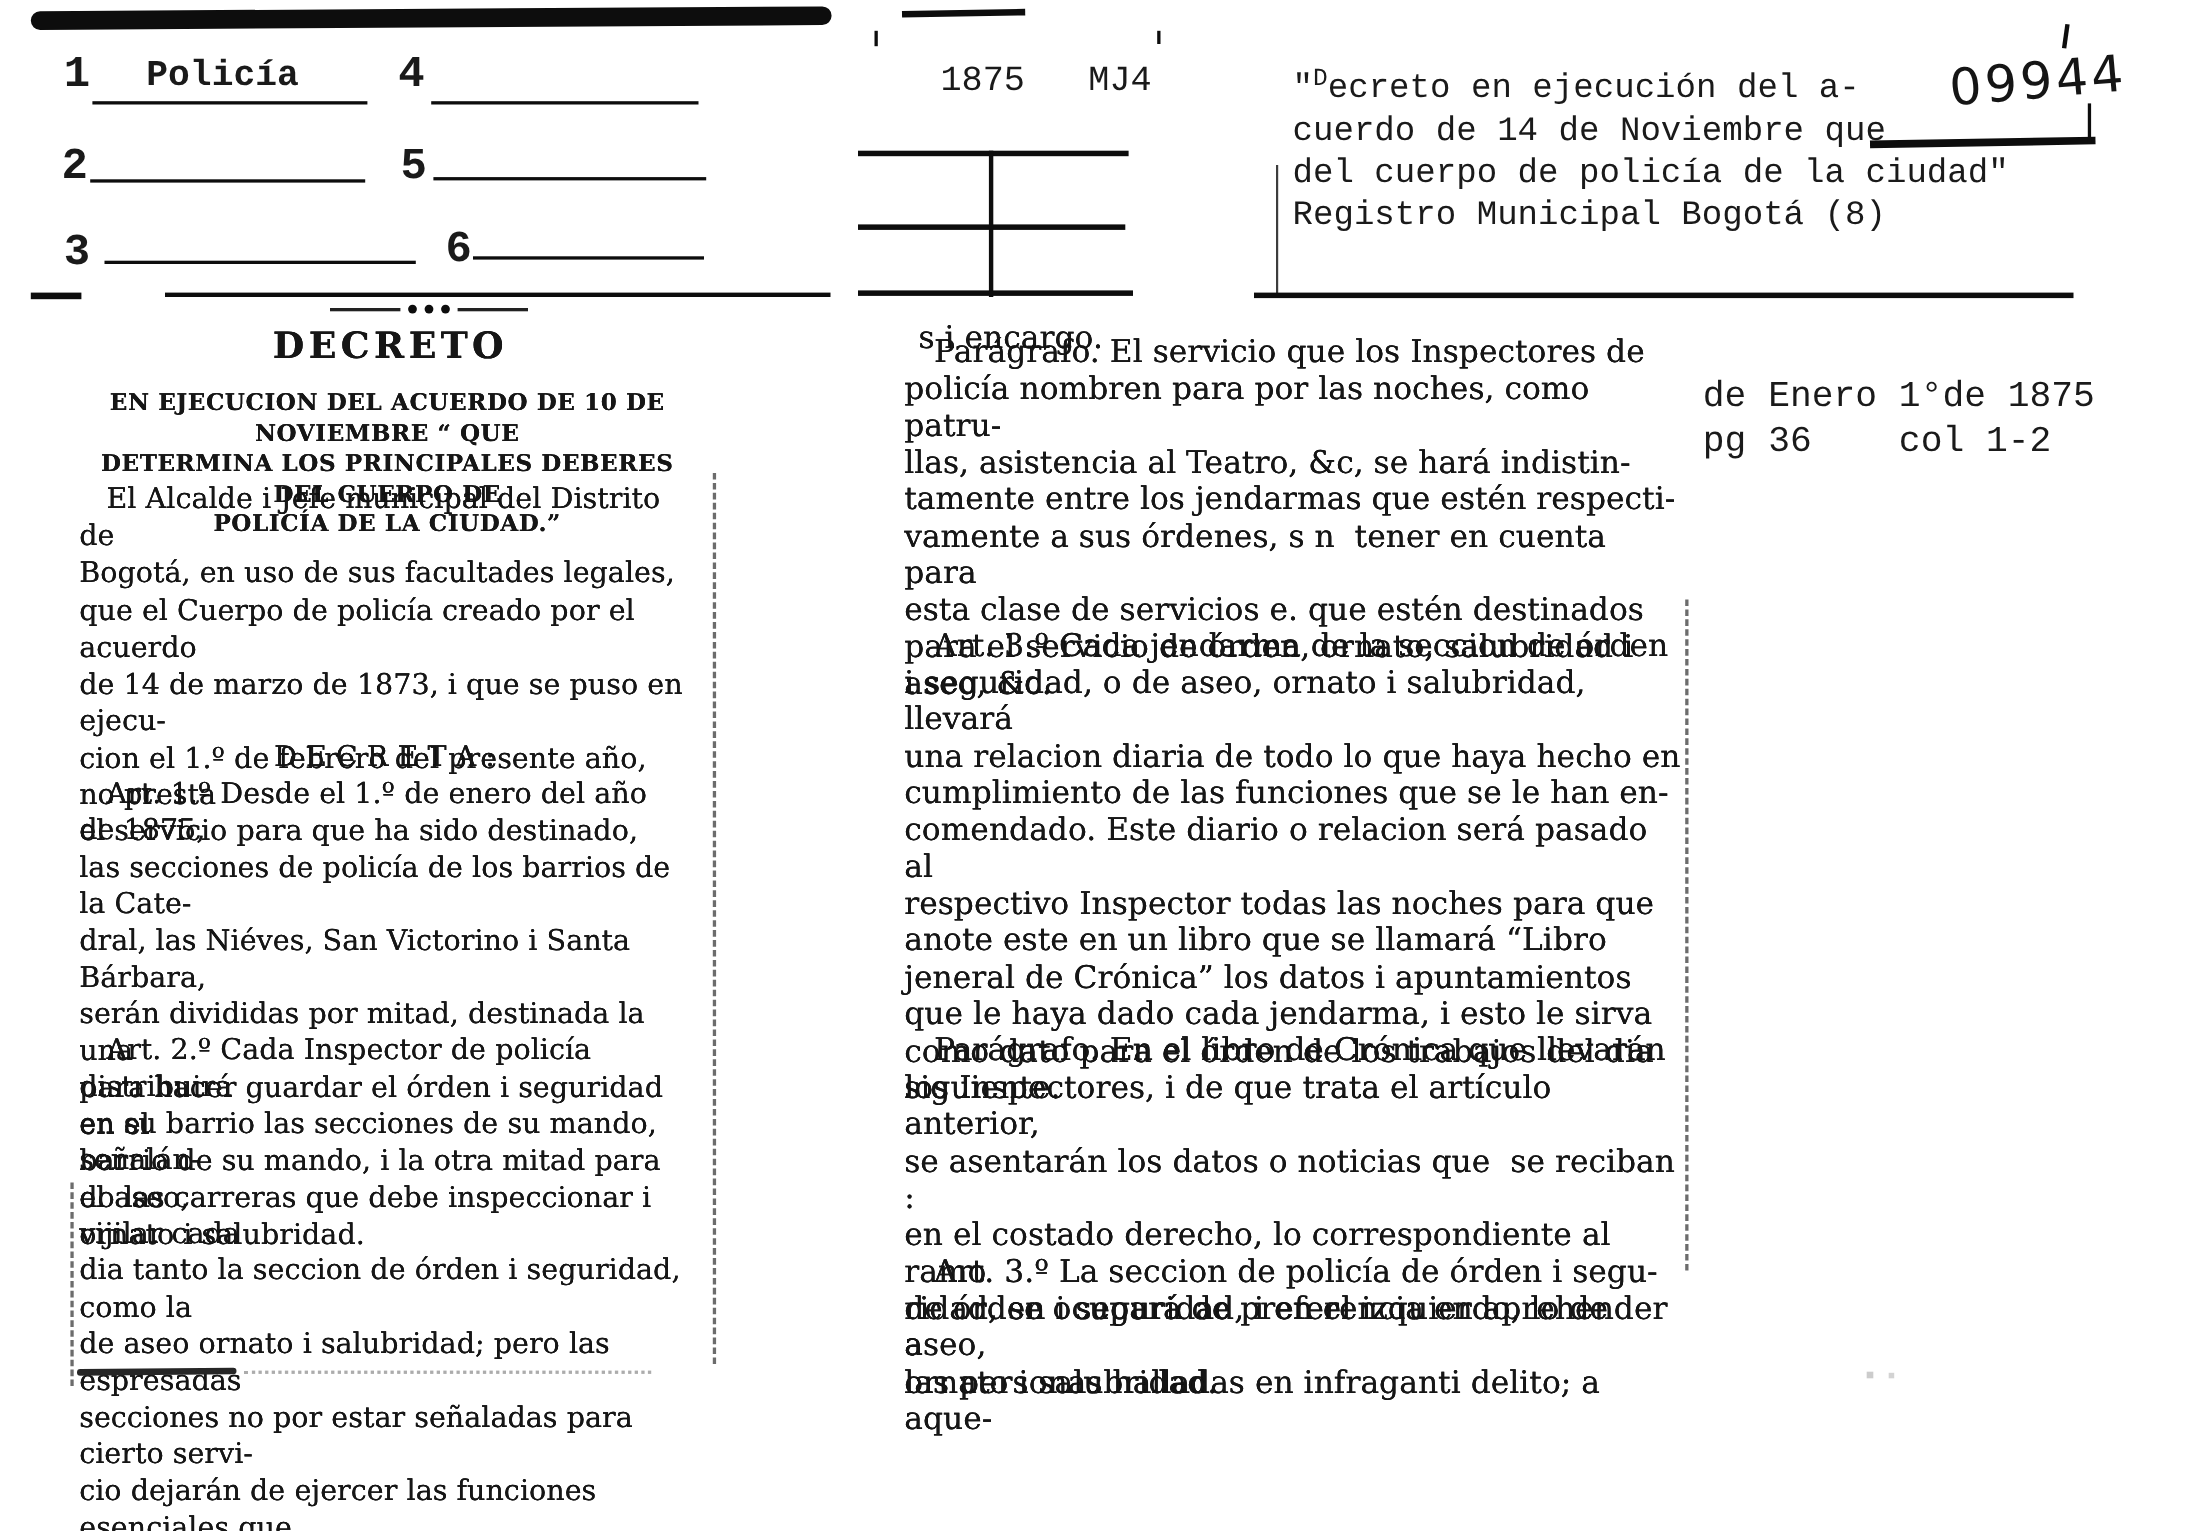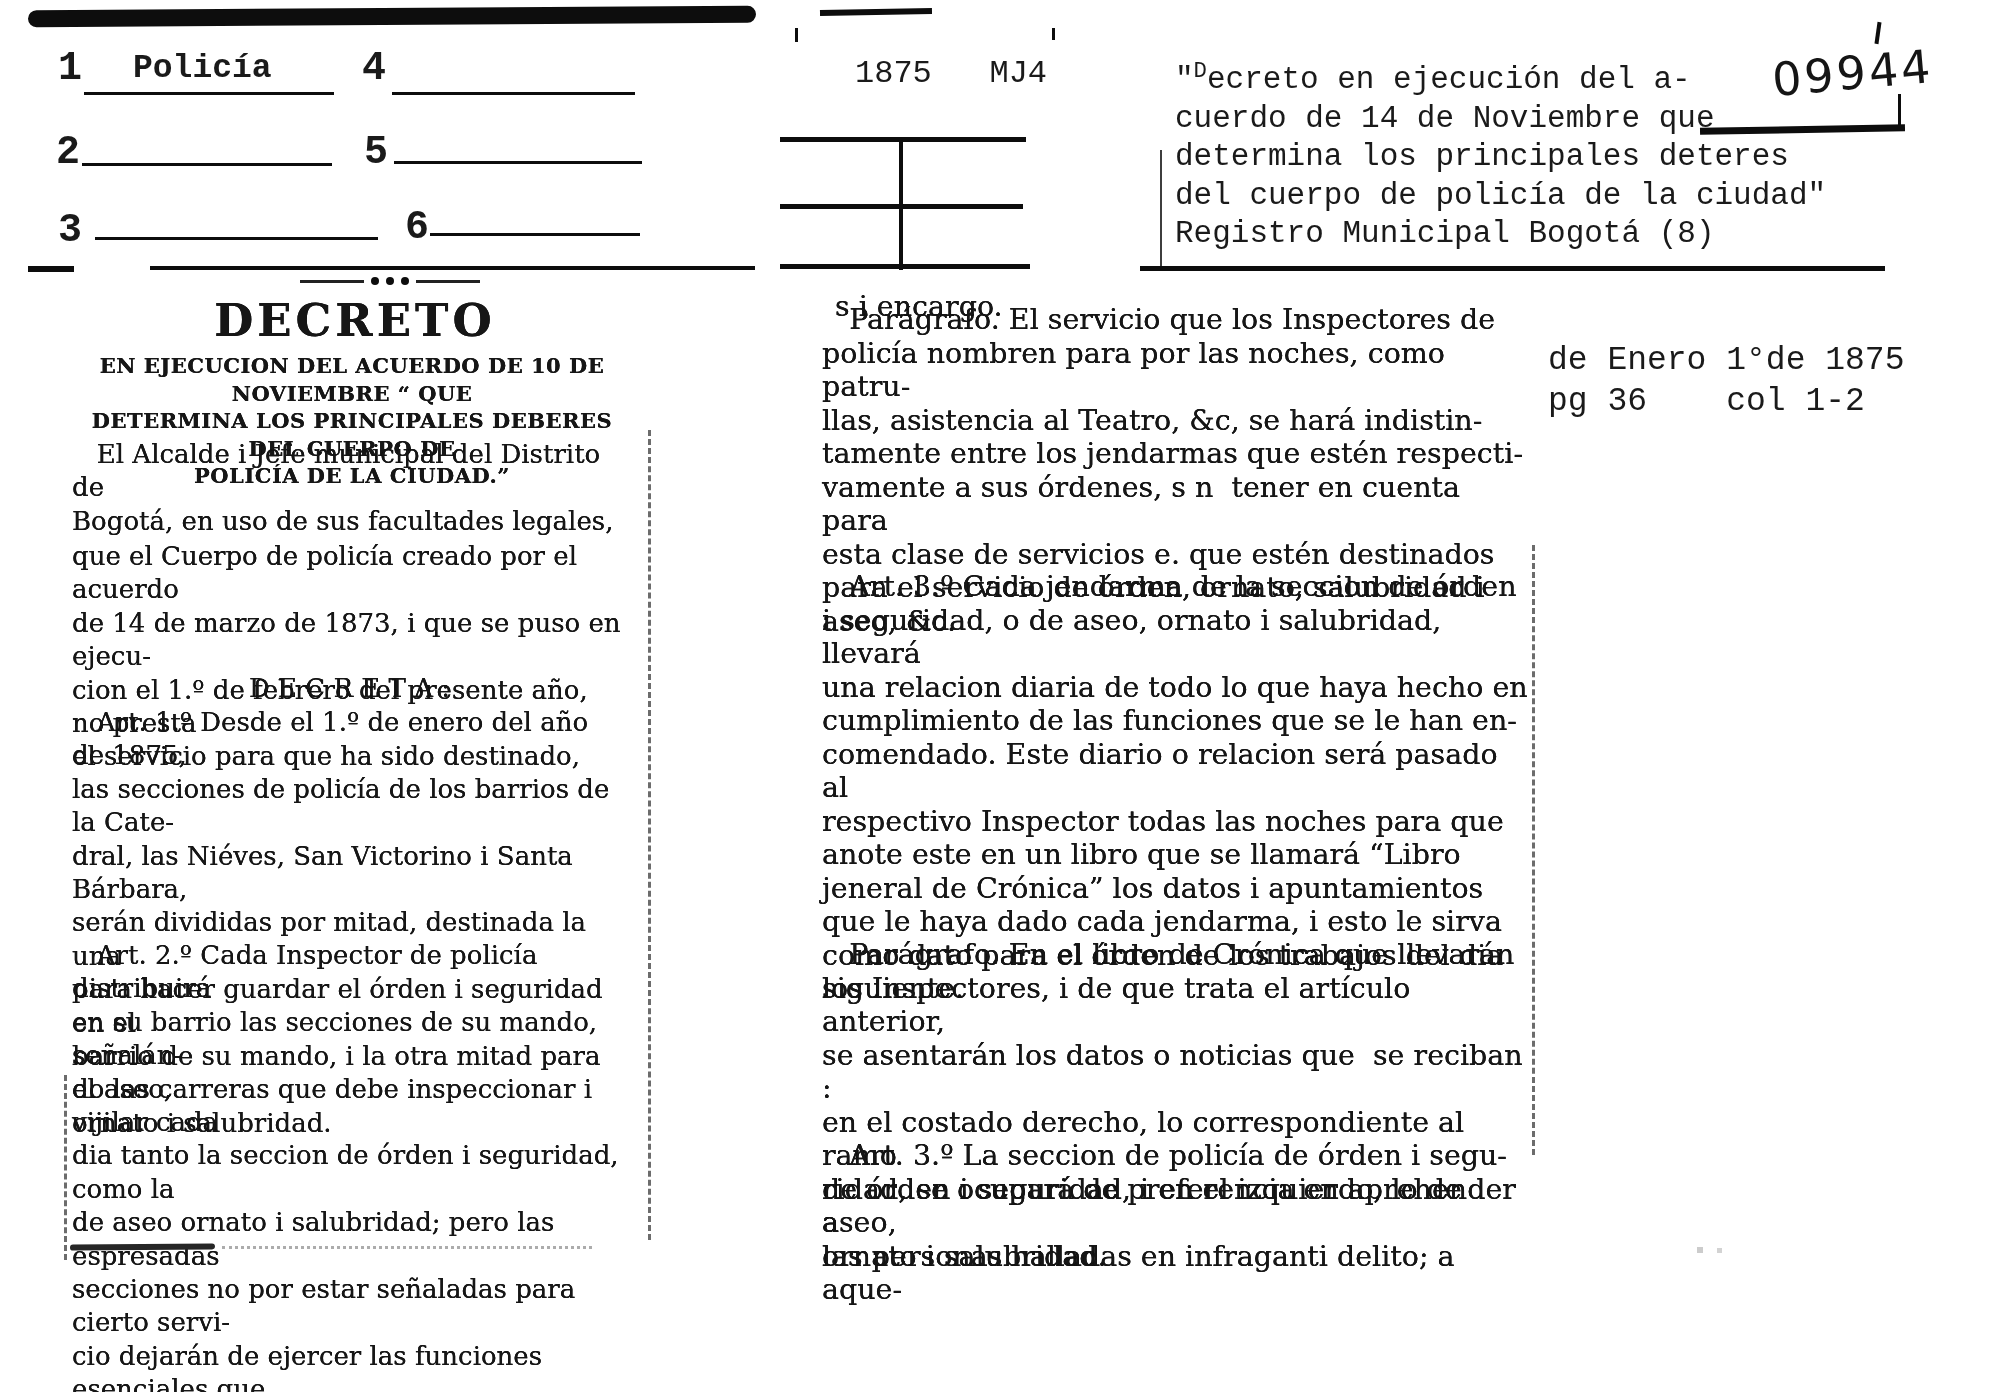--- a/index.html
+++ b/index.html
@@ -49,21 +49,20 @@
   <div class="abs bar" style="left:430px;top:233px;width:210px;height:3px;"></div>
 
   <div class="abs mono type" style="left:855px;top:55px;font-size:32px;">1875   MJ4</div>
   <div class="abs bar" style="left:780px;top:137px;width:246px;height:5px;"></div>
   <div class="abs bar" style="left:780px;top:204px;width:243px;height:5px;"></div>
   <div class="abs bar" style="left:899px;top:137px;width:4px;height:133px;"></div>
 
   <div class="abs mono" style="left:1175px;top:52px;font-size:31px;line-height:38.5px;">
     <div class="type-line"><span>"</span><sup>D</sup><span>ecreto en ejecución del a-</span></div>
     <div class="type-line">cuerdo de 14 de Noviembre que</div>
-    <div class="type-line">determina los principales deteres</div>
     <div class="type-line">del cuerpo de policía de la ciudad"</div>
     <div class="type-line">Registro  Municipal  Bogotá (8)</div>
   </div>
   <div class="abs bar" style="left:1160px;top:150px;width:2px;height:120px;opacity:.8;"></div>
 
   <div class="abs" style="left:1772px;top:46px;font-family:'DejaVu Sans',sans-serif;font-size:46px;letter-spacing:3px;color:#151515;transform:rotate(-5deg);">09944</div>
   <div class="abs bar" style="left:1700px;top:126px;width:205px;height:7px;transform:rotate(-1deg);"></div>
   <div class="abs bar" style="left:1898px;top:94px;width:3px;height:36px;"></div>
 
   <div class="abs bar" style="left:28px;top:266px;width:46px;height:6px;"></div>
@@ -75,21 +74,21 @@
 pg 36    col 1-2</div>
 
   <div class="abs" id="ornament" style="left:300px;top:276px;width:180px;height:10px;">
     <div class="orn-line"></div>
     <div class="dot"></div>
     <div class="dot"></div>
     <div class="dot"></div>
     <div class="orn-line"></div>
   </div>
 
-  <div class="abs serif-block centered" style="left:75px;top:294px;width:560px;font-size:45px;font-weight:bold;letter-spacing:4px;">DECRETO</div>
+  <div class="abs serif-block centered" style="left:75px;top:294px;width:560px;font-size:33px;font-weight:bold;letter-spacing:4px;">DECRETO</div>
   <div class="abs serif-block centered" style="left:72px;top:352px;width:560px;font-size:21px;font-weight:bold;line-height:27.5px;letter-spacing:0.5px;">EN EJECUCION DEL ACUERDO DE 10 DE NOVIEMBRE “ QUE
 DETERMINA LOS PRINCIPALES DEBERES DEL CUERPO DE
 POLICÍA DE LA CIUDAD.”</div>
 
   <div class="abs serif-block left-col" style="left:72px;top:438px;">   El Alcalde i Jefe municipal del Distrito de
 Bogotá, en uso de sus facultades legales,</div>
   <div class="abs serif-block left-col" style="left:72px;top:540px;">que el Cuerpo de policía creado por el acuerdo
 de 14 de marzo de 1873, i que se puso en ejecu-
 cion el 1.º de febrero del presente año, no presta
 el servicio para que ha sido destinado,</div>

